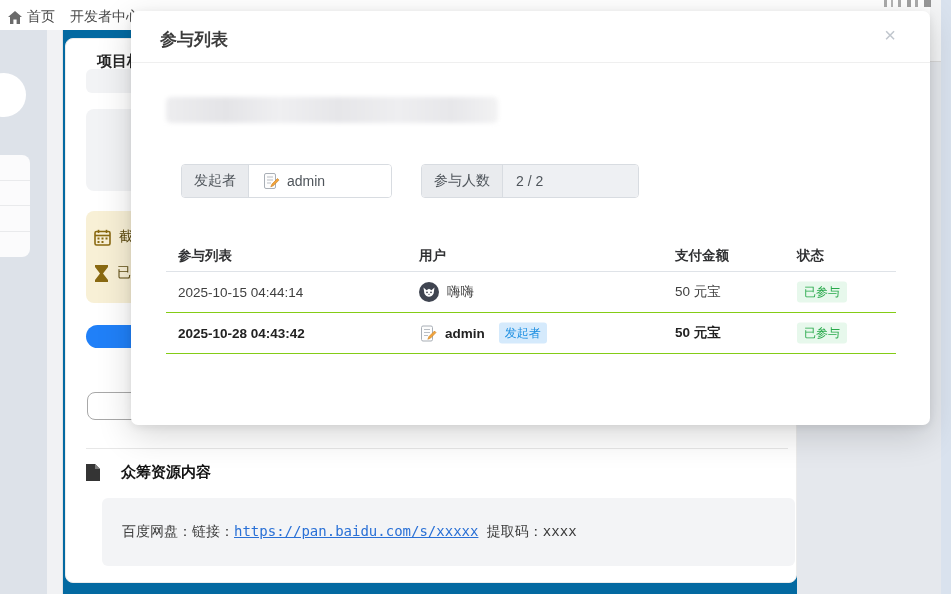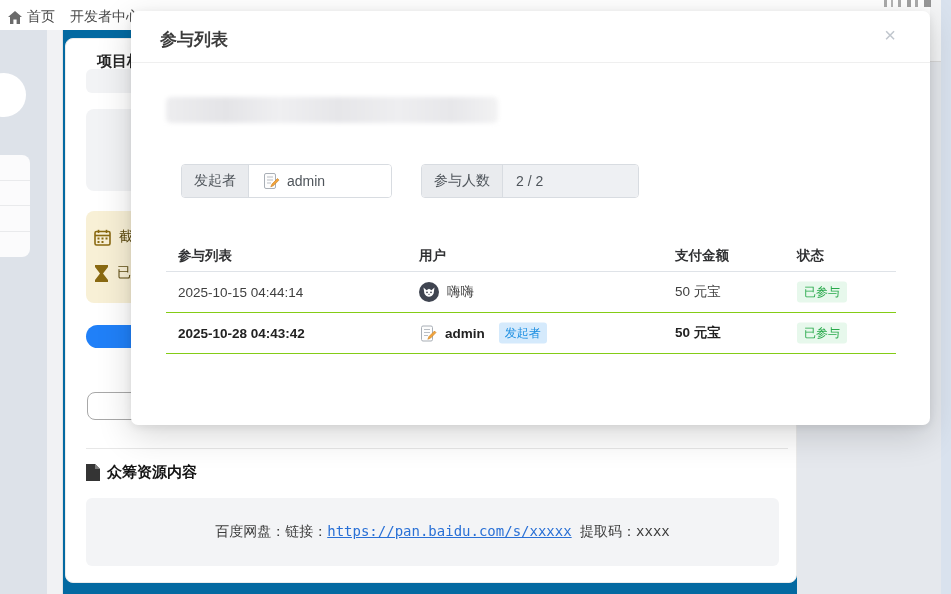--- a/index.html
+++ b/index.html
@@ -34,22 +34,22 @@
   .project-heading { position:absolute; left:31px; top:13px; font-size:15px; color:#262626; font-weight:bold; white-space:nowrap; }
   .grey-box-a { position:absolute; left:20px; top:30px; width:695px; height:24px; background:#f2f3f5; border-radius:6px; }
   .grey-box-b { position:absolute; left:20px; top:70px; width:695px; height:82px; background:#f2f3f5; border-radius:8px; }
   .notice-box { position:absolute; left:20px; top:172px; width:695px; height:92px; background:#f8f0d6; border-radius:8px; }
   .notice-line { position:absolute; left:8px; display:flex; align-items:center; gap:8px; font-size:14px; color:#5d4b10; white-space:nowrap; }
   .notice-line.l1 { top:17px; }
   .notice-line.l2 { top:53px; }
   .blue-btn { position:absolute; left:20px; top:286px; width:115px; height:23px; background:#2080f8; border:none; border-radius:12px; cursor:pointer; }
   .ghost-btn { position:absolute; left:21px; top:353px; width:112px; height:28px; background:#fff; border:1px solid #a8a8a8; border-radius:8px; cursor:pointer; }
   .hr-divider { position:absolute; left:20px; top:409px; width:702px; height:1px; background:#e7e7e7; }
-  .section-title { position:absolute; left:20px; top:424px; display:flex; align-items:center; gap:7px; font-size:15px; font-weight:bold; color:#141414; }
-  .resource-box { position:absolute; left:20px; top:459px; width:693px; height:68px; background:#f3f4f6; border-radius:6px; display:flex; align-items:center; padding-left:20px;justify-content:center; }
+  .section-title { position:absolute; left:20px; top:424px; display:flex; align-items:center; gap:21px; font-size:15px; font-weight:bold; color:#141414; }
+  .resource-box { position:absolute; left:36px; top:459px; width:693px; height:68px; background:#f3f4f6; border-radius:6px; display:flex; align-items:center; padding-left:20px; }
   .resource-text { font-family:"DejaVu Sans Mono","Liberation Mono",monospace; font-size:14px; color:#3c3c3c; }
   .resource-text a { color:#2970d6; text-decoration:underline; }
 
   
   .modal { position:absolute; left:131px; top:11px; width:799px; height:414px; background:#fff; border-radius:7px;
            box-shadow:0 10px 35px rgba(0,0,0,.16), 0 2px 8px rgba(0,0,0,.08); z-index:10; }
   .modal-title { position:absolute; left:29px; top:17px; font-size:17px; color:#3c3c3c;font-weight:bold; }
   .modal-close { position:absolute; right:30px; top:10px; font-size:20px; color:#c0c6cd; cursor:pointer; line-height:1; padding:4px; }
   .modal-hr { position:absolute; left:0; top:51px; width:100%; height:1px; background:#efefef; }
 

